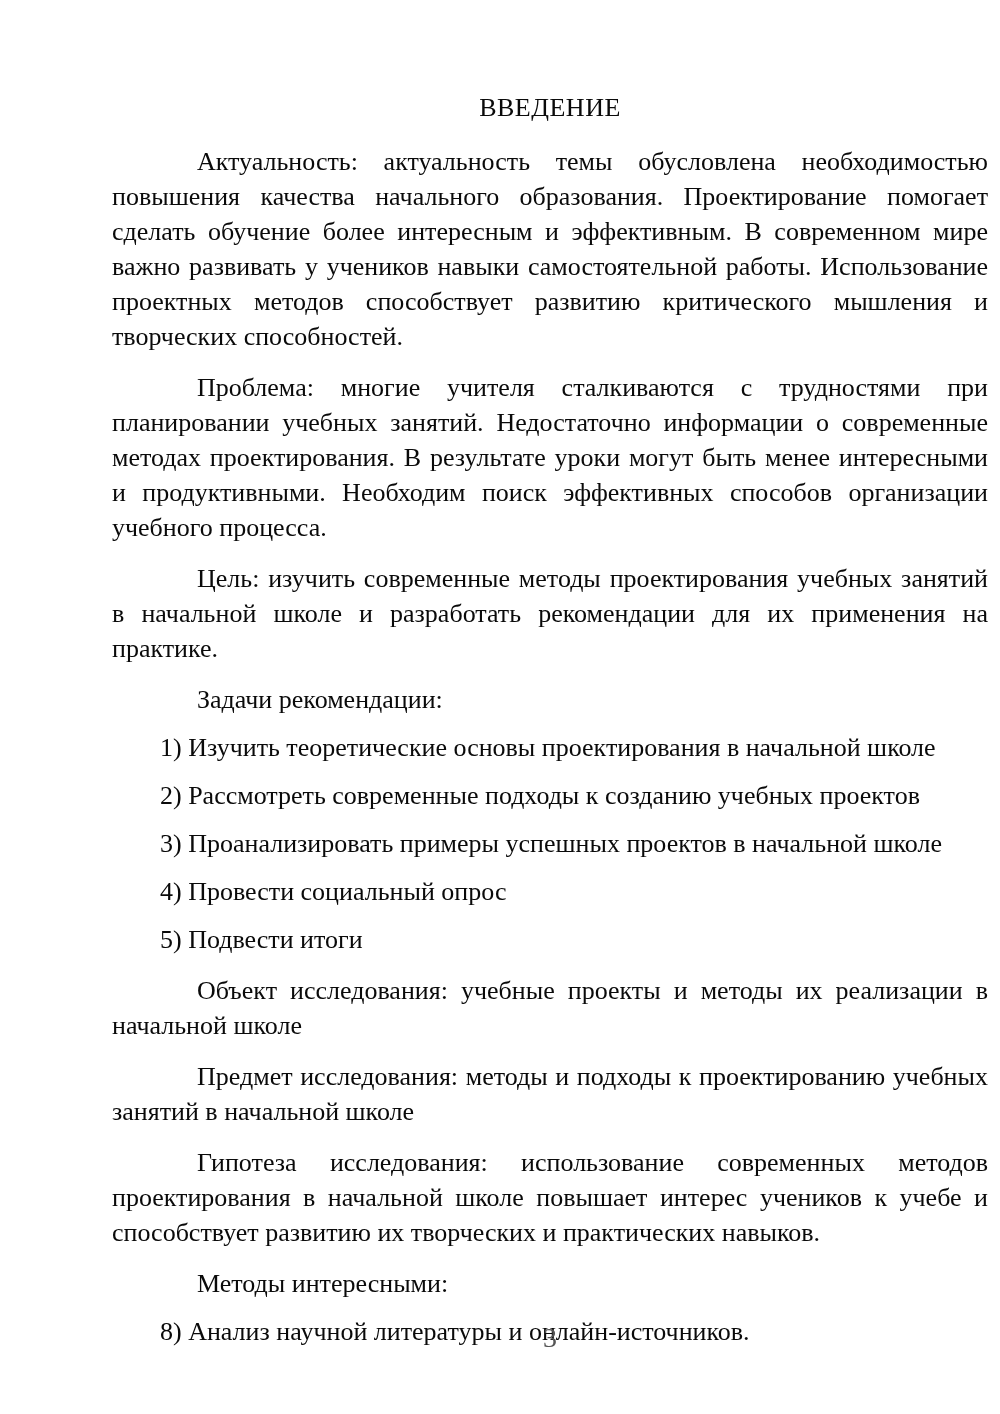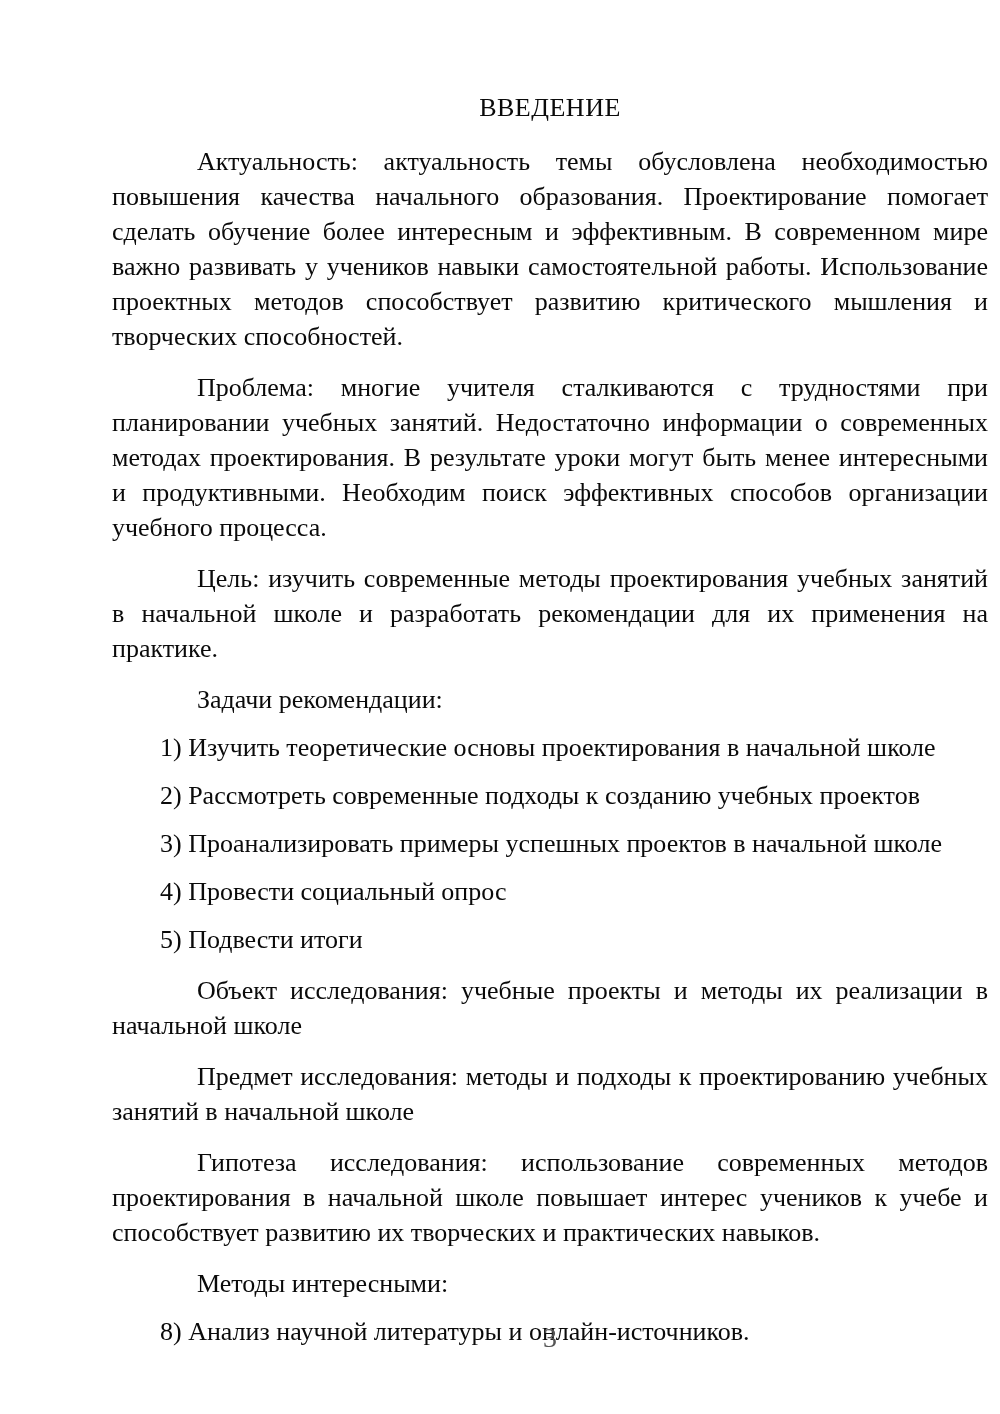--- a/index.html
+++ b/index.html
@@ -61,21 +61,21 @@
 </head>
 <body>
 
 <div class="page">
   <div class="content">
 
     <h1 class="doc-title">ВВЕДЕНИЕ</h1>
 
     <p class="body-para">Актуальность: актуальность темы обусловлена необходимостью повышения качества начального образования. Проектирование помогает сделать обучение более интересным и эффективным. В современном мире важно развивать у учеников навыки самостоятельной работы. Использование проектных методов способствует развитию критического мышления и творческих способностей.</p>
 
-    <p class="body-para">Проблема: многие учителя сталкиваются с трудностями при планировании учебных занятий. Недостаточно информации о современных методах проектирования. В результате уроки могут быть менее интересными и продуктивными. Необходим поиск эффективных способов организации учебного процесса.</p>
+    <p class="body-para">Проблема: многие учителя сталкиваются с трудностями при планировании учебных занятий. Недостаточно информации о современные методах проектирования. В результате уроки могут быть менее интересными и продуктивными. Необходим поиск эффективных способов организации учебного процесса.</p>
 
     <p class="body-para">Цель: изучить современные методы проектирования учебных занятий в начальной школе и разработать рекомендации для их применения на практике.</p>
 
     <p class="body-para">Задачи рекомендации:</p>
 
     <p class="list-para">1) Изучить теоретические основы проектирования в начальной школе</p>
 
     <p class="list-para">2) Рассмотреть современные подходы к созданию учебных проектов</p>
 
     <p class="list-para">3) Проанализировать примеры успешных проектов в начальной школе</p>

